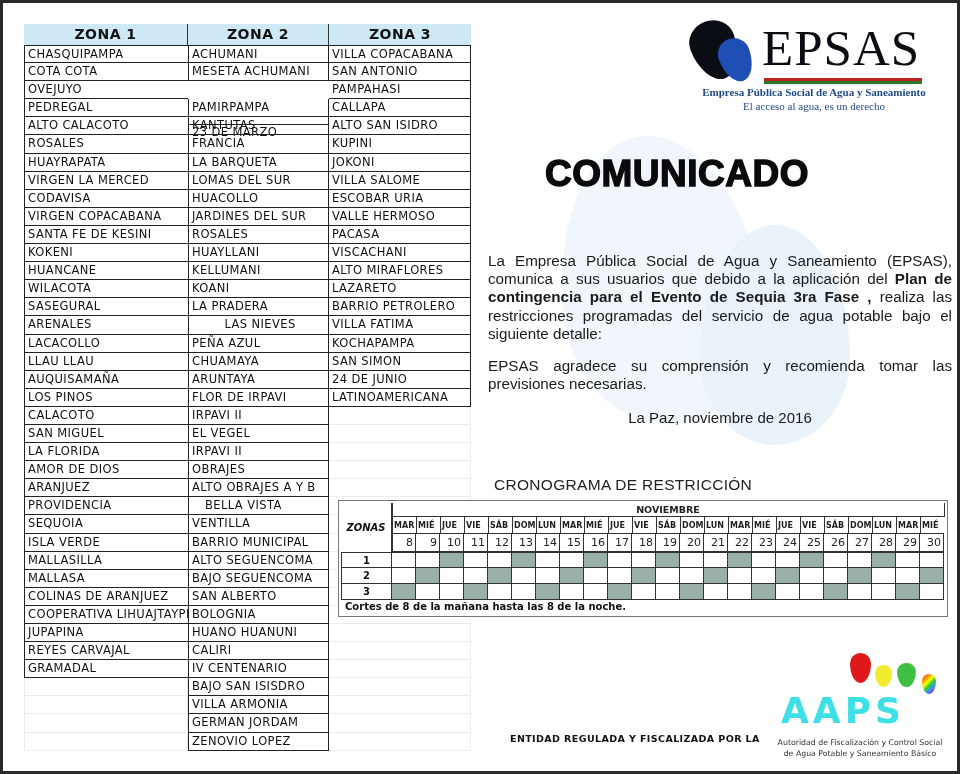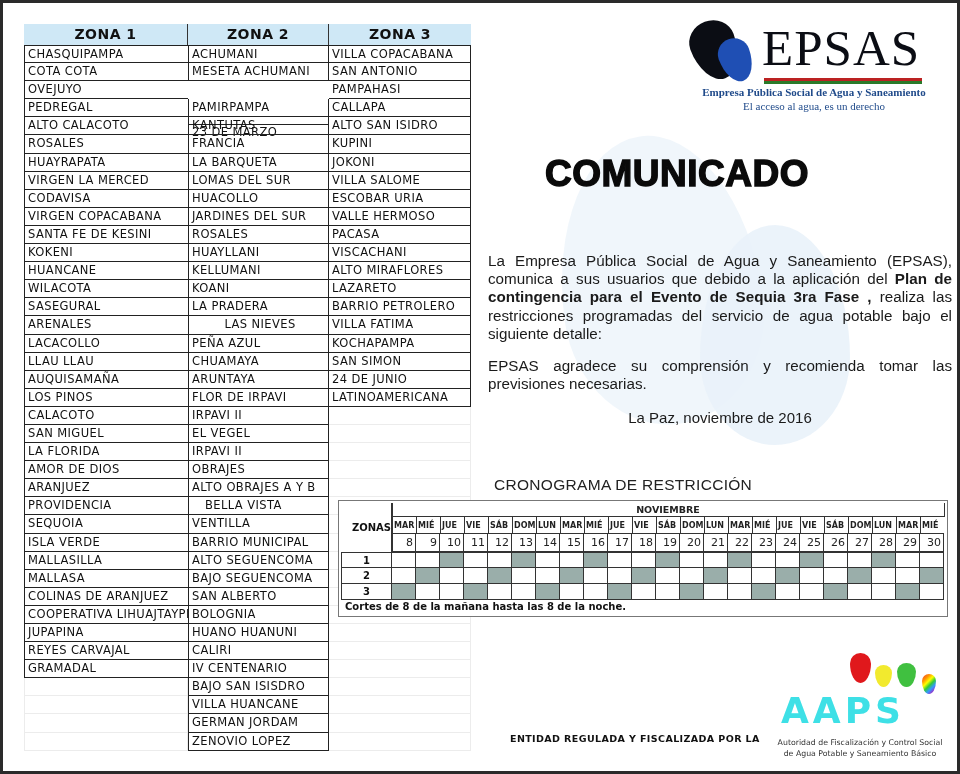--- a/index.html
+++ b/index.html
@@ -39,21 +39,21 @@
 
   .para { position: absolute; left: 488px; width: 464px; font-size: 15.2px; line-height: 18.2px; text-align: justify; color: #1a1a1a; }
   .p1 { top: 252px; }
   .p2 { top: 357px; }
   .place { position: absolute; left: 488px; top: 409px; width: 464px; text-align: center; font-size: 15px; color: #1a1a1a; }
 
   .sched-title { position: absolute; left: 494px; top: 476px; font-size: 15.5px; color: #222; letter-spacing: 0.3px; }
 
   
   .sched { position: absolute; left: 338px; top: 500px; width: 610px; height: 117px; border: 1px solid #777; background: #fff; }
-  .zon-lbl { position: absolute; left: 2px; top: 2px; width: 50px; height: 49px; font-family: "DejaVu Sans", sans-serif; font-weight: bold; font-size: 10px; text-align: right; line-height: 49px; }
+  .zon-lbl { position: absolute; left: 2px; top: 2px; width: 50px; height: 49px; font-family: "DejaVu Sans", sans-serif; font-weight: bold; font-size: 10px; text-align: center; line-height: 49px; font-style: italic; }
   .zon-vline { position: absolute; left: 52px; top: 2px; width: 1.5px; height: 49px; background: #333; }
   .month { position: absolute; left: 53px; top: 2px; width: 553px; height: 14px; border-right: 1.5px solid #333; border-bottom: 1px solid #333; font-family: "DejaVu Sans", sans-serif; font-weight: bold; font-size: 9.5px; text-align: center; line-height: 14px; color: #222; }
   .days { position: absolute; left: 53px; top: 16px; display: flex; }
   .daycol { width: 24px; }
   .dname { height: 17px; border-left: 1px solid #333; border-bottom: 1px solid #333; font-family: "DejaVu Sans", sans-serif; font-weight: bold; font-size: 8px; line-height: 17px; padding-left: 1px; white-space: nowrap; overflow: hidden; color: #222; }
   .dnum { height: 18px; border-right: 1px solid #333; border-bottom: 1px solid #333; font-family: "DejaVu Sans", sans-serif; font-size: 11px; text-align: right; padding-right: 2px; line-height: 18px; color: #222; }
   .zrows { position: absolute; left: 2px; top: 51px; }
   .srow { display: flex; height: 16px; }
   .snum { width: 51px; border: 1px solid #333; border-top: none; font-family: "DejaVu Sans", sans-serif; font-weight: bold; font-size: 10px; text-align: center; line-height: 15px; }
   .srow:first-child .snum { border-top: 1px solid #333; }
@@ -265,21 +265,21 @@
         <div class="cell c2 b" style="border-right: 1px solid rgb(34, 34, 34);">IV CENTENARIO</div>
         <div class="cell c3 e"></div>
       </div>
       <div class="zrow">
         <div class="cell c1 e"></div>
         <div class="cell c2 b" style="border-right: 1px solid rgb(34, 34, 34);">BAJO SAN ISISDRO</div>
         <div class="cell c3 e"></div>
       </div>
       <div class="zrow">
         <div class="cell c1 e"></div>
-        <div class="cell c2 b" style="border-right: 1px solid rgb(34, 34, 34);">VILLA HUANCANE</div>
+        <div class="cell c2 b" style="border-right: 1px solid rgb(34, 34, 34);">VILLA ARMONIA</div>
         <div class="cell c3 e"></div>
       </div>
       <div class="zrow">
         <div class="cell c1 e"></div>
         <div class="cell c2 b" style="border-right: 1px solid rgb(34, 34, 34);">GERMAN JORDAM</div>
         <div class="cell c3 e"></div>
       </div>
       <div class="zrow">
         <div class="cell c1 e"></div>
         <div class="cell c2 b" style="border-right: 1px solid rgb(34, 34, 34);">ZENOVIO LOPEZ</div>

